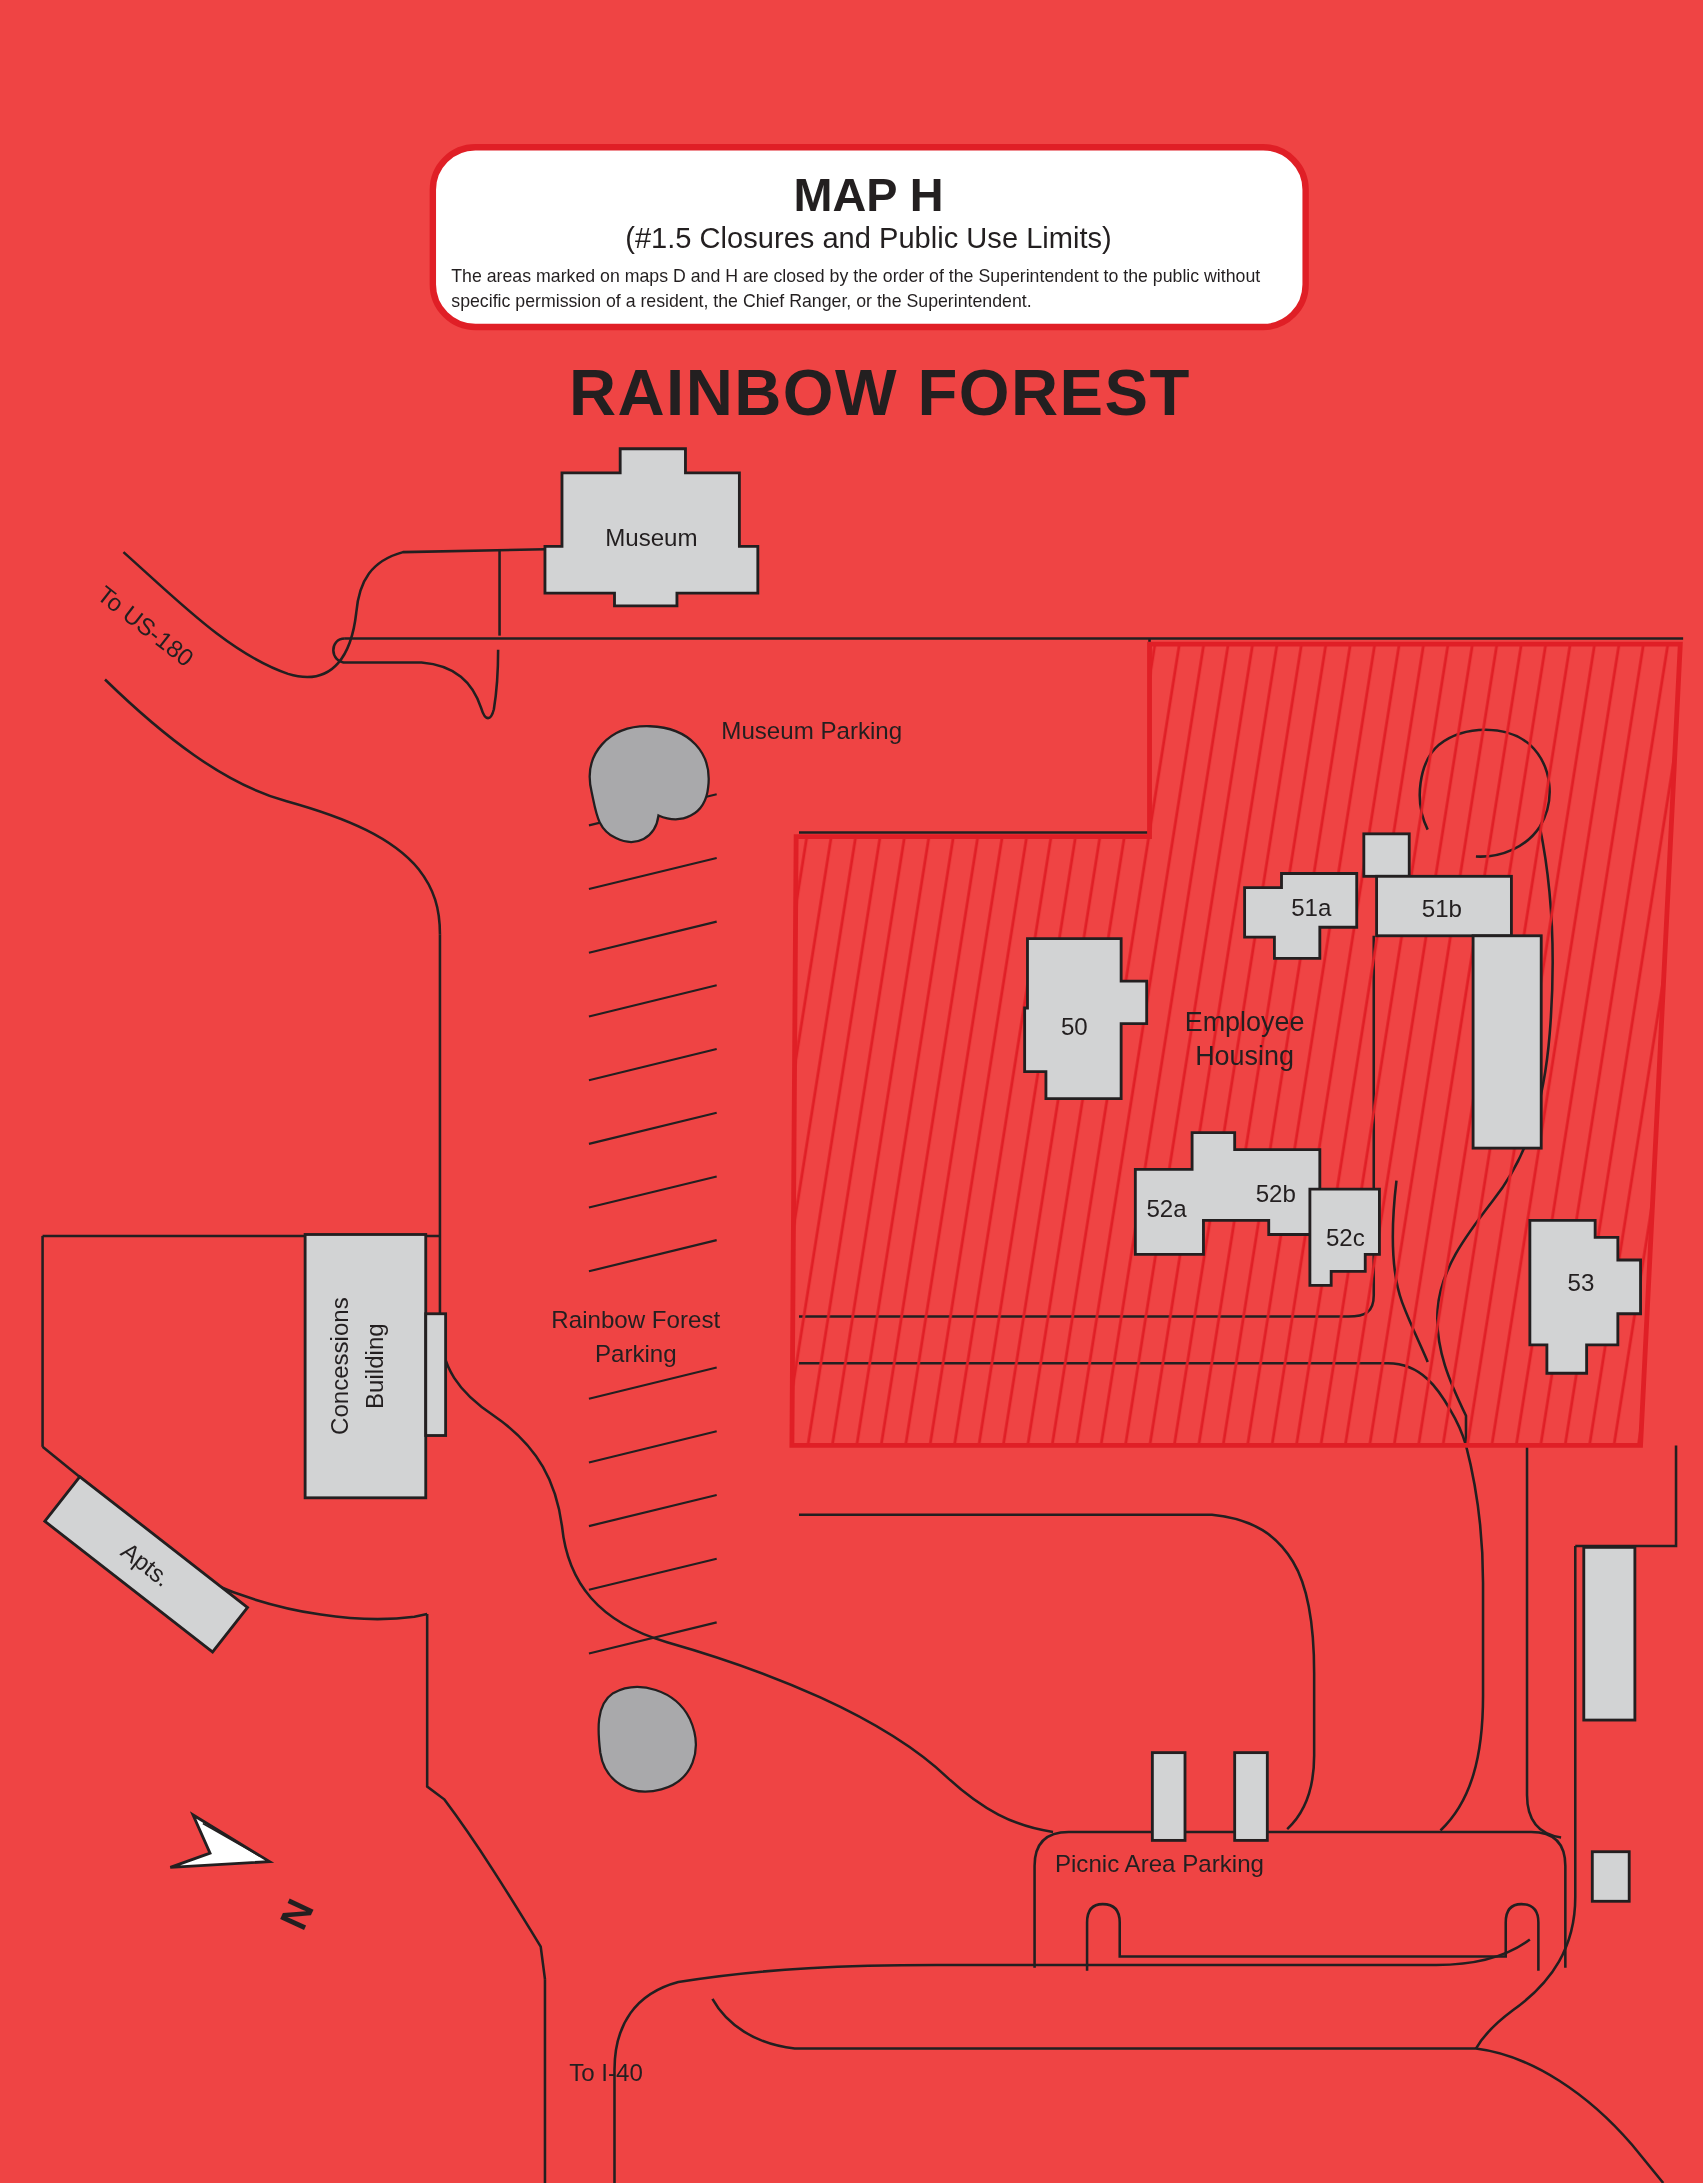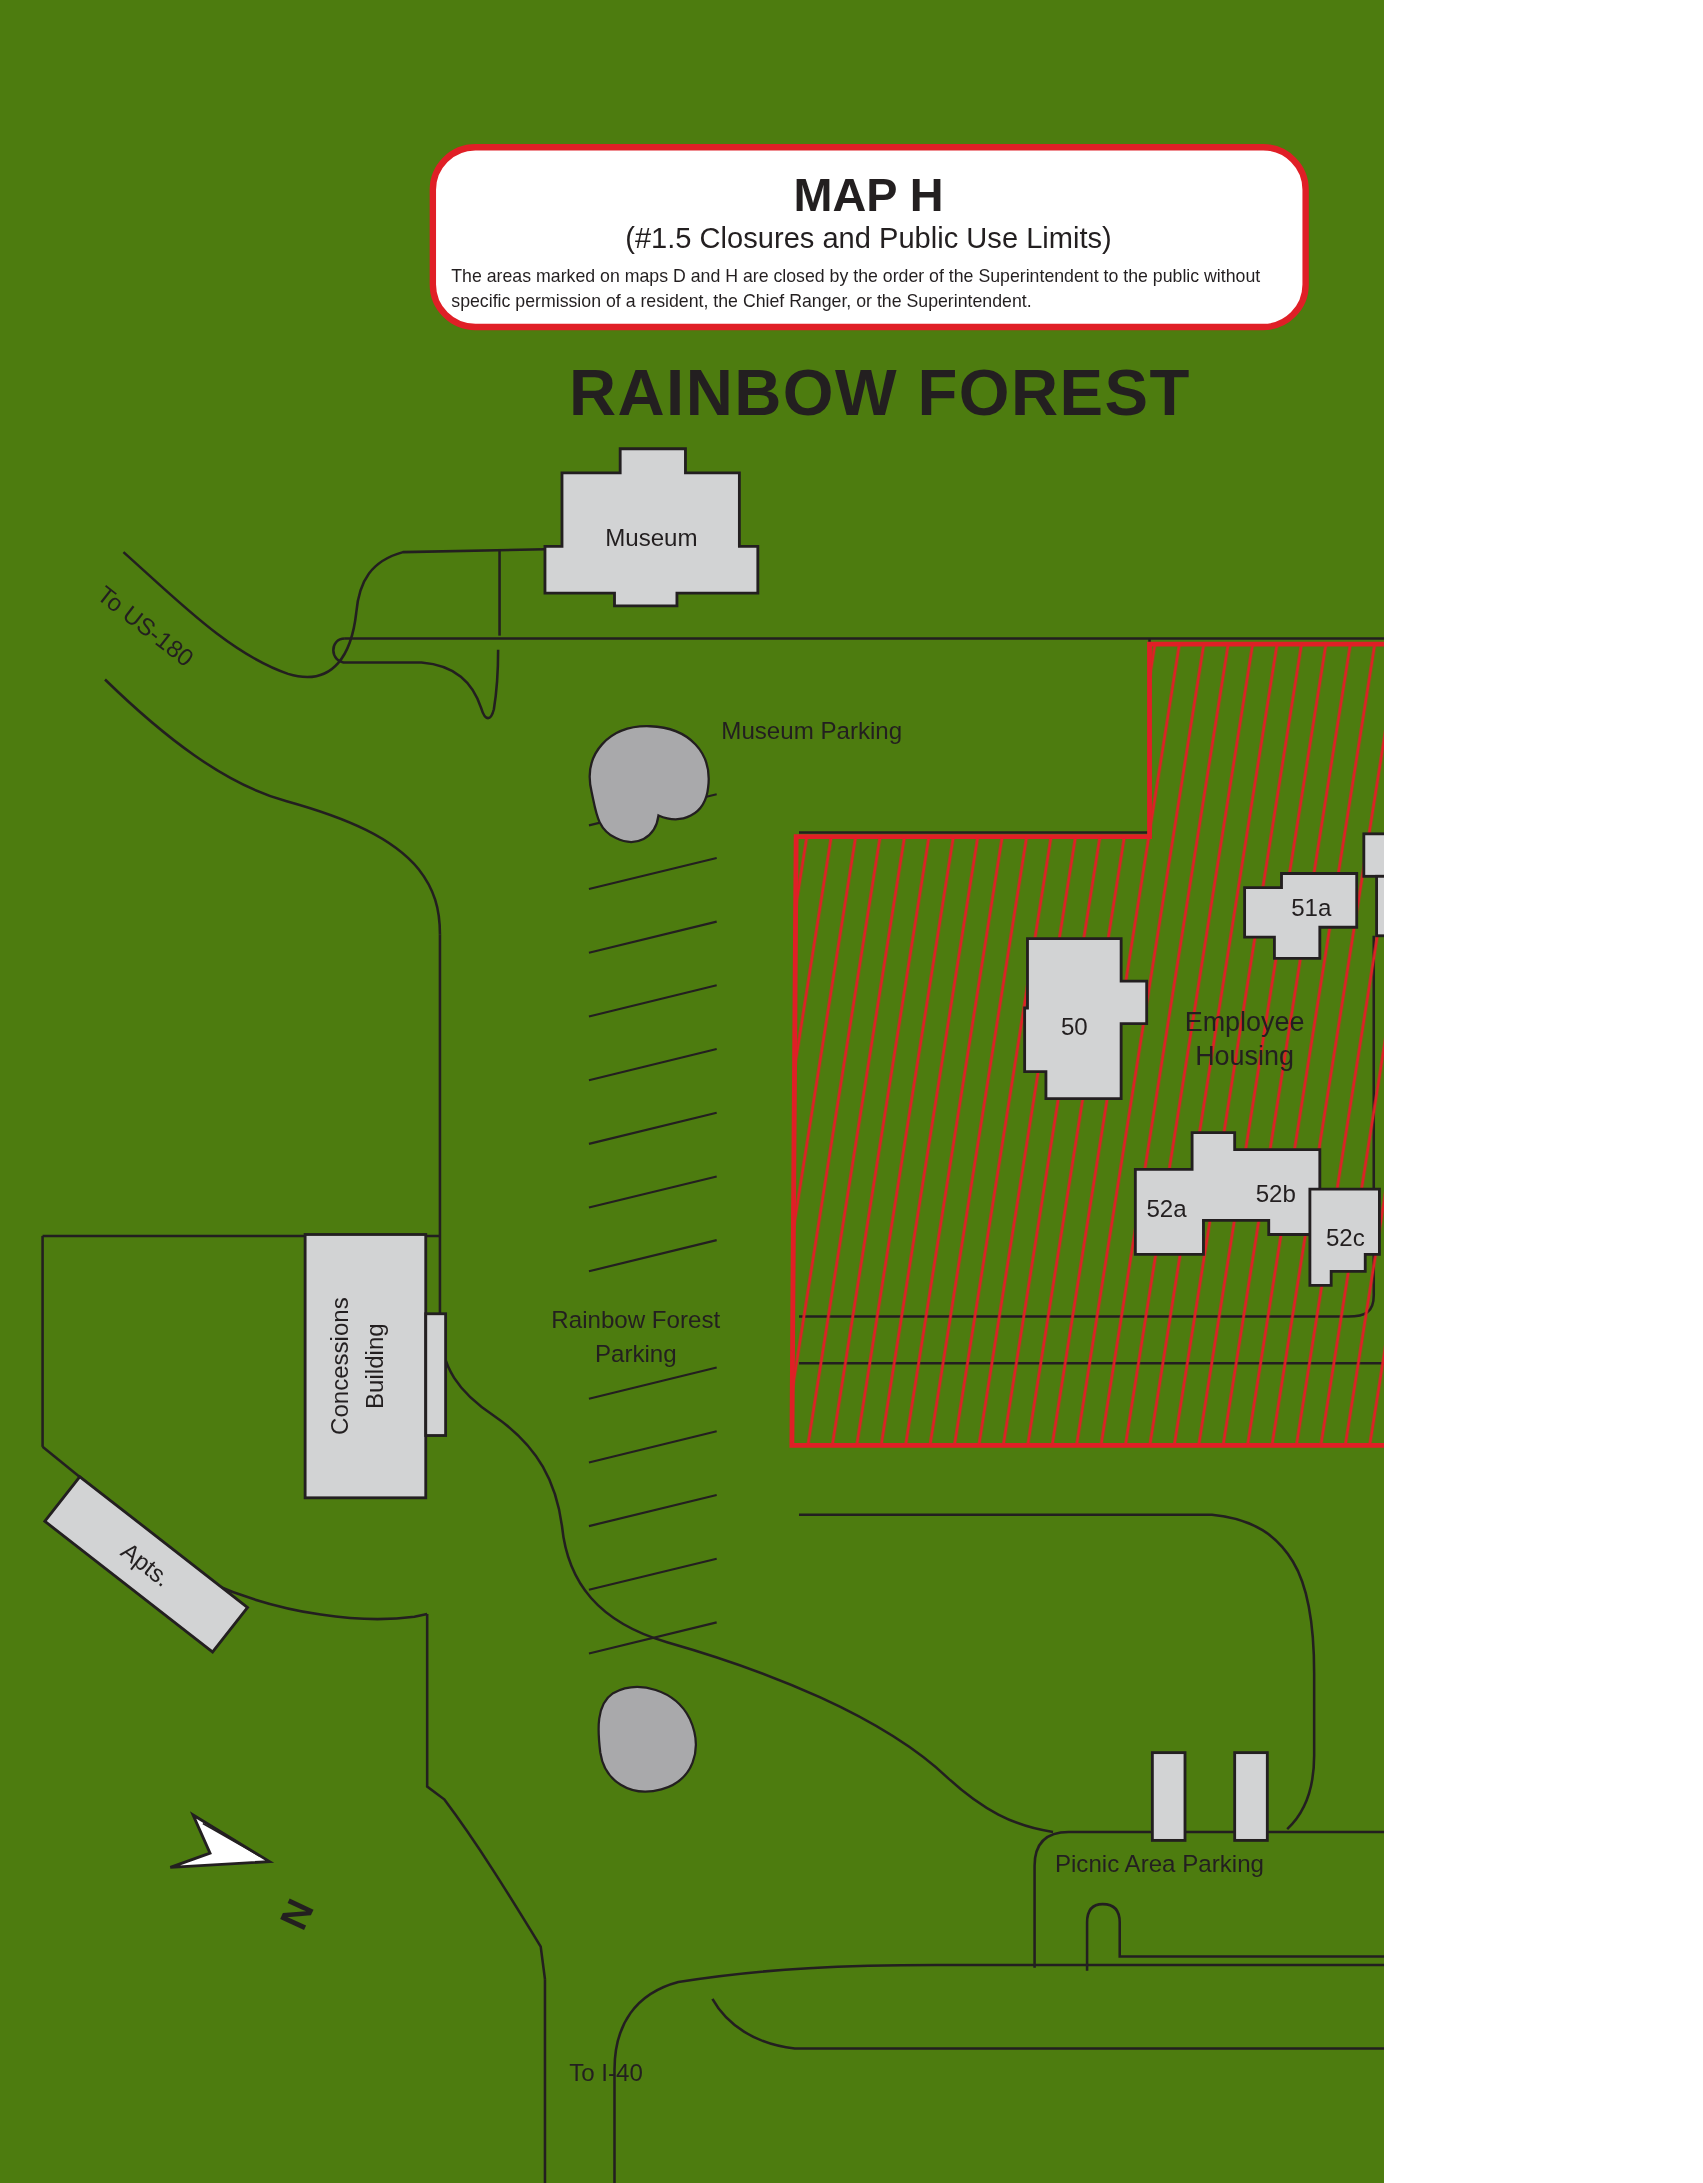--- a/index.html
+++ b/index.html
@@ -1,16 +1,16 @@
 <!DOCTYPE html>
 <html style="font-size:11.4px"><head>
 <meta charset="utf-8">
 <style>
   html,body{margin:0;padding:0;background:#ffffff;}
-  .page{position:relative;width:1384px;height:2183px;background:#4d7c0f;overflow:hidden;
+  .page{position:relative;width:1703px;height:2183px;background:#ef4444;overflow:hidden;
         font-family:"Liberation Sans",sans-serif;}
   svg{display:block;}
   text{font-family:"Liberation Sans",sans-serif;fill:#231f20;}
   .lbl{font-size:17px;}
   .lbl-lg{font-size:19px;}
   .num{font-size:17px;}
   .hdr-title{font-size:33px;font-weight:600;}
   .hdr-sub{font-size:20.5px;font-weight:400;}
   .hdr-note{font-size:12.5px;}
   .map-title{font-size:46px;font-weight:600;letter-spacing:1px;}

